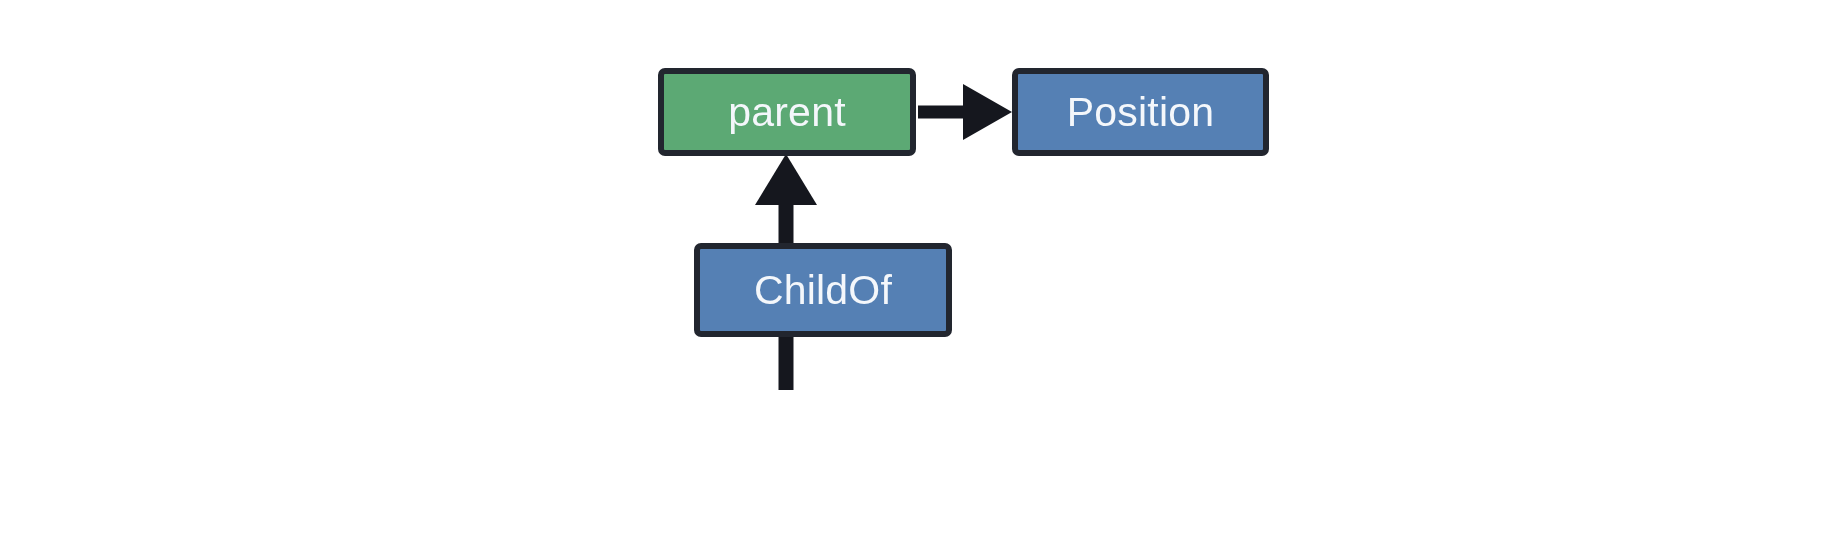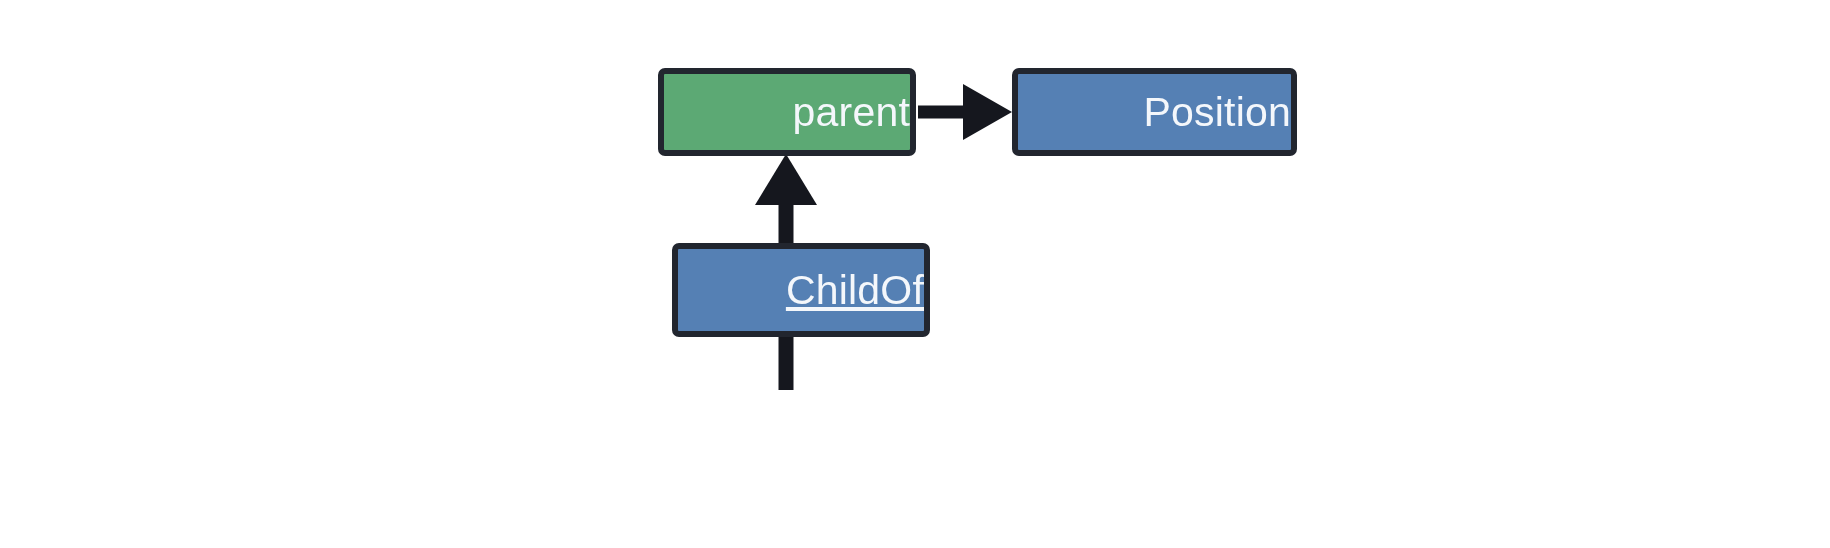--- a/index.html
+++ b/index.html
@@ -26,44 +26,44 @@
     top: 0;
     width: 1830px;
     height: 548px;
     pointer-events: none;
   }
   .node {
     position: absolute;
     box-sizing: border-box;
     display: flex;
     align-items: center;
-    justify-content: flex-end;
+    justify-content: center;
     border-radius: 7px;
     border: 6px solid #22262f;
     font-size: 41px;
     line-height: 1;
     letter-spacing: 0.2px;
     color: #f4f7fb;
     text-align: center;
     white-space: nowrap;
   }
   .node-entity   { background: #5ca974; }
   .node-relation { background: #5580b4; }
 
   #node-parent {
     left: 658px;  top: 68px;
     width: 258px; height: 88px;
   }
   #node-position {
     left: 1012px; top: 68px;
-    width: 285px; height: 88px;
+    width: 257px; height: 88px;
   }
   #node-childof {
-    left: 672px;  top: 243px;
-    width: 258px; height: 94px; text-decoration: underline;
+    left: 694px;  top: 243px;
+    width: 258px; height: 94px;
   }
   #node-child {
     left: 658px;  top: 388px;
     width: 258px; height: 94px;
   }
 </style>
 </head>
 <body>
 
 <div id="diagram-canvas">

